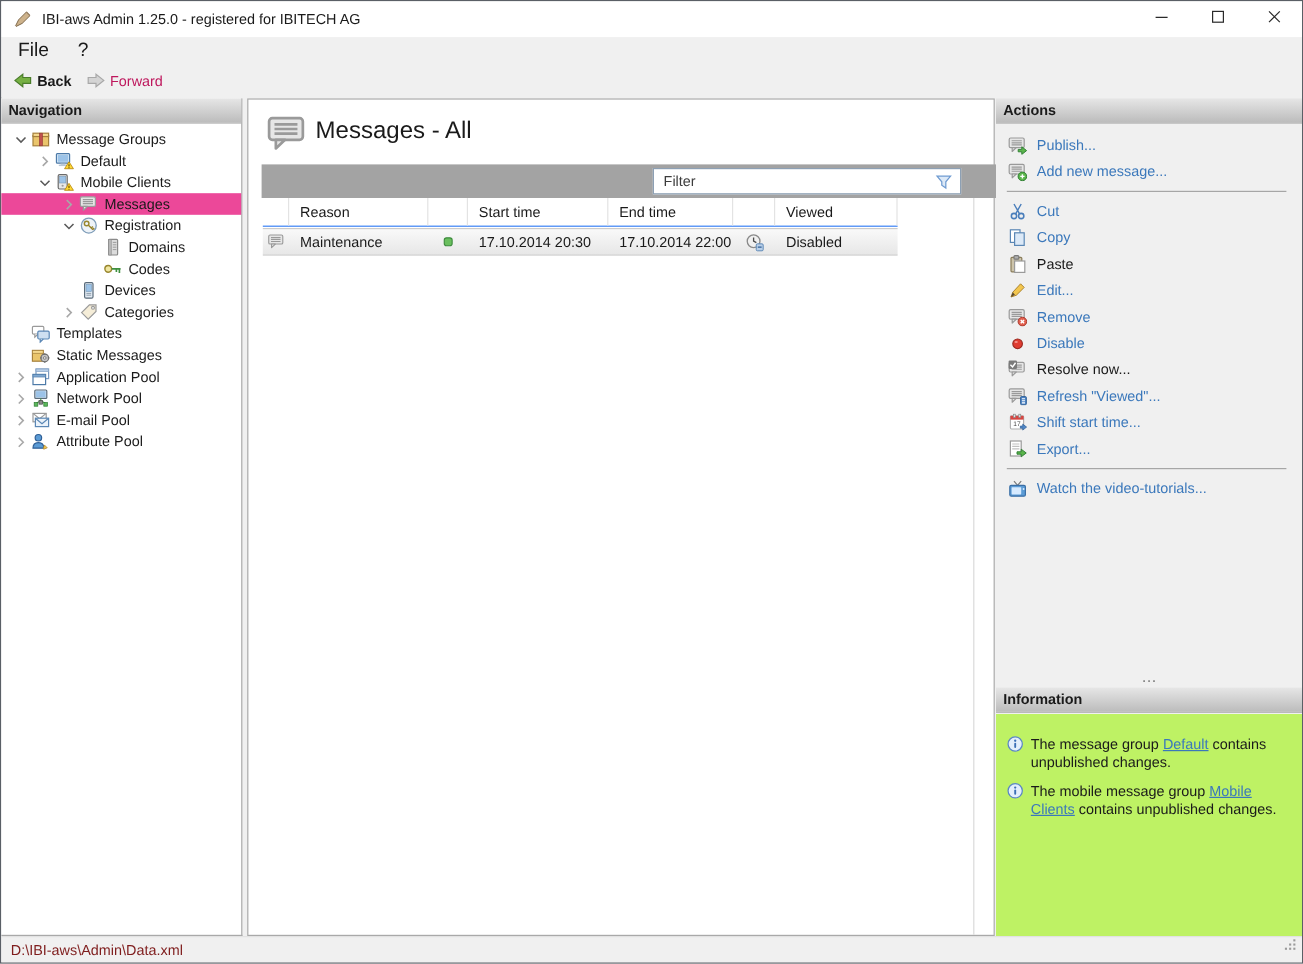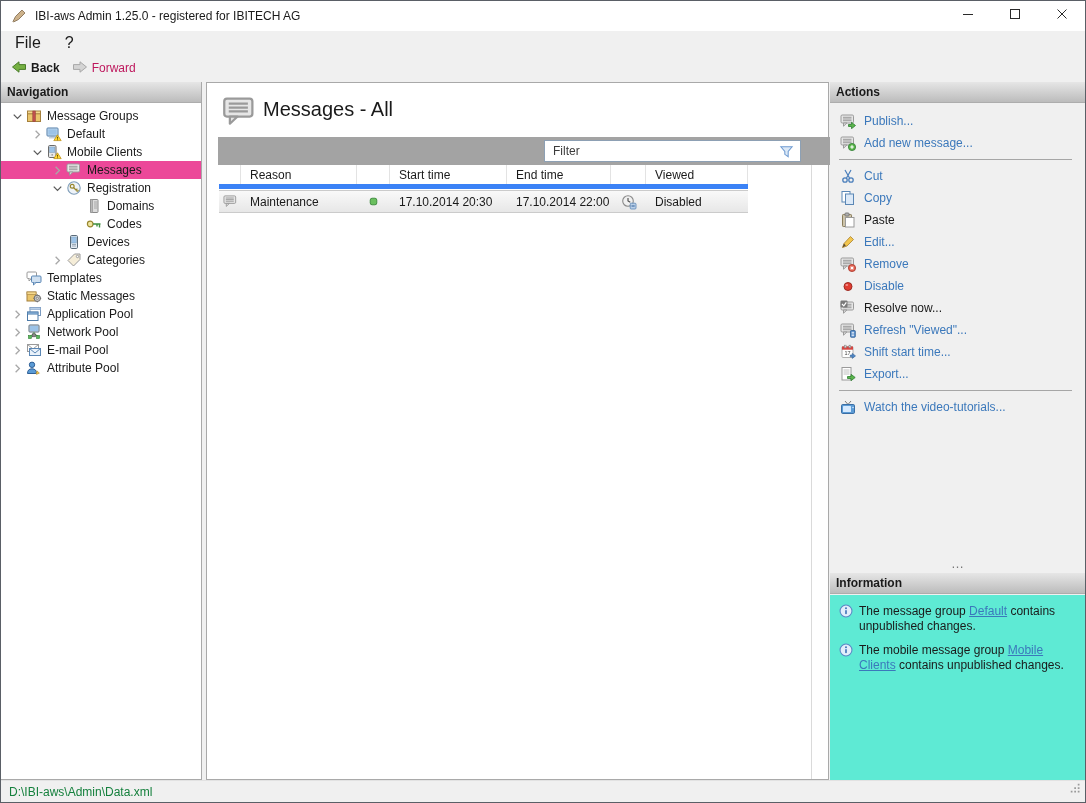--- a/index.html
+++ b/index.html
@@ -38,43 +38,43 @@
   
   .main-panel { position:absolute; left:205px; top:81px; width:623px; height:698px; background:#fff; border:1px solid #a9a9a9; }
   .main-title-icon { position:absolute; left:15px; top:11px; }
   .main-title { position:absolute; left:56px; top:15px; font-size:20px; color:#1a1a1a; }
   .filter-bar { position:absolute; left:11px; top:54px; width:630px; height:28px; background:#a3a3a3; }
   .filter-input { position:absolute; left:326px; top:3px; width:257px; height:22px; background:#fff; border:1px solid #8da0b4; display:flex; align-items:center; }
   .filter-text { font-size:12px; color:#3c3c3c; margin-left:8px; flex:1; }
   .filter-funnel { margin-right:6px; display:flex; }
   .content-gutter { position:absolute; left:604px; top:82px; bottom:0; width:0; border-left:1px solid #dadada; }
 
-  .grid-header { position:absolute; left:12px; top:82px; height:24px; display:flex; border-bottom:5px solid #3b82f6; }
+  .grid-header { position:absolute; left:12px; top:82px; height:24px; display:flex; border-bottom:1px solid #3b82f6; }
   .th { font-size:12px; color:#1a1a1a; display:flex; align-items:center; padding-left:9px; border-right:1px solid #e3e3e3; }
   .grid-row { position:absolute; left:12px; top:107px; height:23px; display:flex; background:linear-gradient(#f9f9f9,#e7e7e7); border-top:1px solid #cbcbcb; border-bottom:1px solid #cbcbcb; }
   .td { font-size:12px; color:#1a1a1a; display:flex; align-items:center; padding-left:9px; }
   .td.icon-cell { justify-content:center; padding-left:0; }
 
   
   .right-panel { position:absolute; left:829px; top:81px; width:256px; height:698px; background:#f0f0f0; }
   .actions-list { padding-top:7px; }
   .action-row { height:22px; display:flex; align-items:center; gap:8px; padding-left:10px; font-size:12px; cursor:default; }
   .action-row .lbl { color:#3b78bb; }
   .action-row.disabled .lbl { color:#1a1a1a; }
   .action-sep { height:1px; background:#a6a6a6; margin:5px 14px 5px 9px; }
   .splitter-dots { position:absolute; top:477px; width:100%; text-align:center; font-size:13px; color:#777; letter-spacing:1px; line-height:10px; }
   .info-header { position:absolute; top:491px; left:0; width:100%; }
-  .info-body { position:absolute; top:513px; bottom:0; left:0; width:100%; background:#5eead4; padding:9px 8px 0 9px; }
+  .info-body { position:absolute; top:513px; bottom:0; left:0; width:100%; background:#bef264; padding:18px 8px 0 9px; }
   .info-item { display:flex; gap:6px; margin-bottom:9px; }
   .info-item .txt { font-size:12px; color:#1a1a1a; line-height:15px; width:218px; }
   .info-link { color:#3b78bb; text-decoration:underline; cursor:pointer; }
 
   
   .statusbar { position:absolute; left:0; top:779px; width:100%; height:22px; background:#f0f0f0; border-top:1px solid #e2e2e2; display:flex; align-items:center; }
-  .status-text { margin-left:8px; font-size:12px; color:#15803d; }
+  .status-text { margin-left:8px; font-size:12px; color:#7f1d1d; }
   .grip { position:absolute; right:2px; bottom:2px; }
 </style>
 </head>
 <body>
 
 <div class="window">
 
   <div class="titlebar">
     <span class="app-icon"><svg xmlns="http://www.w3.org/2000/svg" width="16" height="16" viewBox="0 0 16 16">
           <path d="M2 13.5 L4.5 8.5 L11 2 L14 5 L7.5 11.5 L2.5 14 Z" fill="#cdb28b" stroke="#7a6548" stroke-width="0.8"></path>

